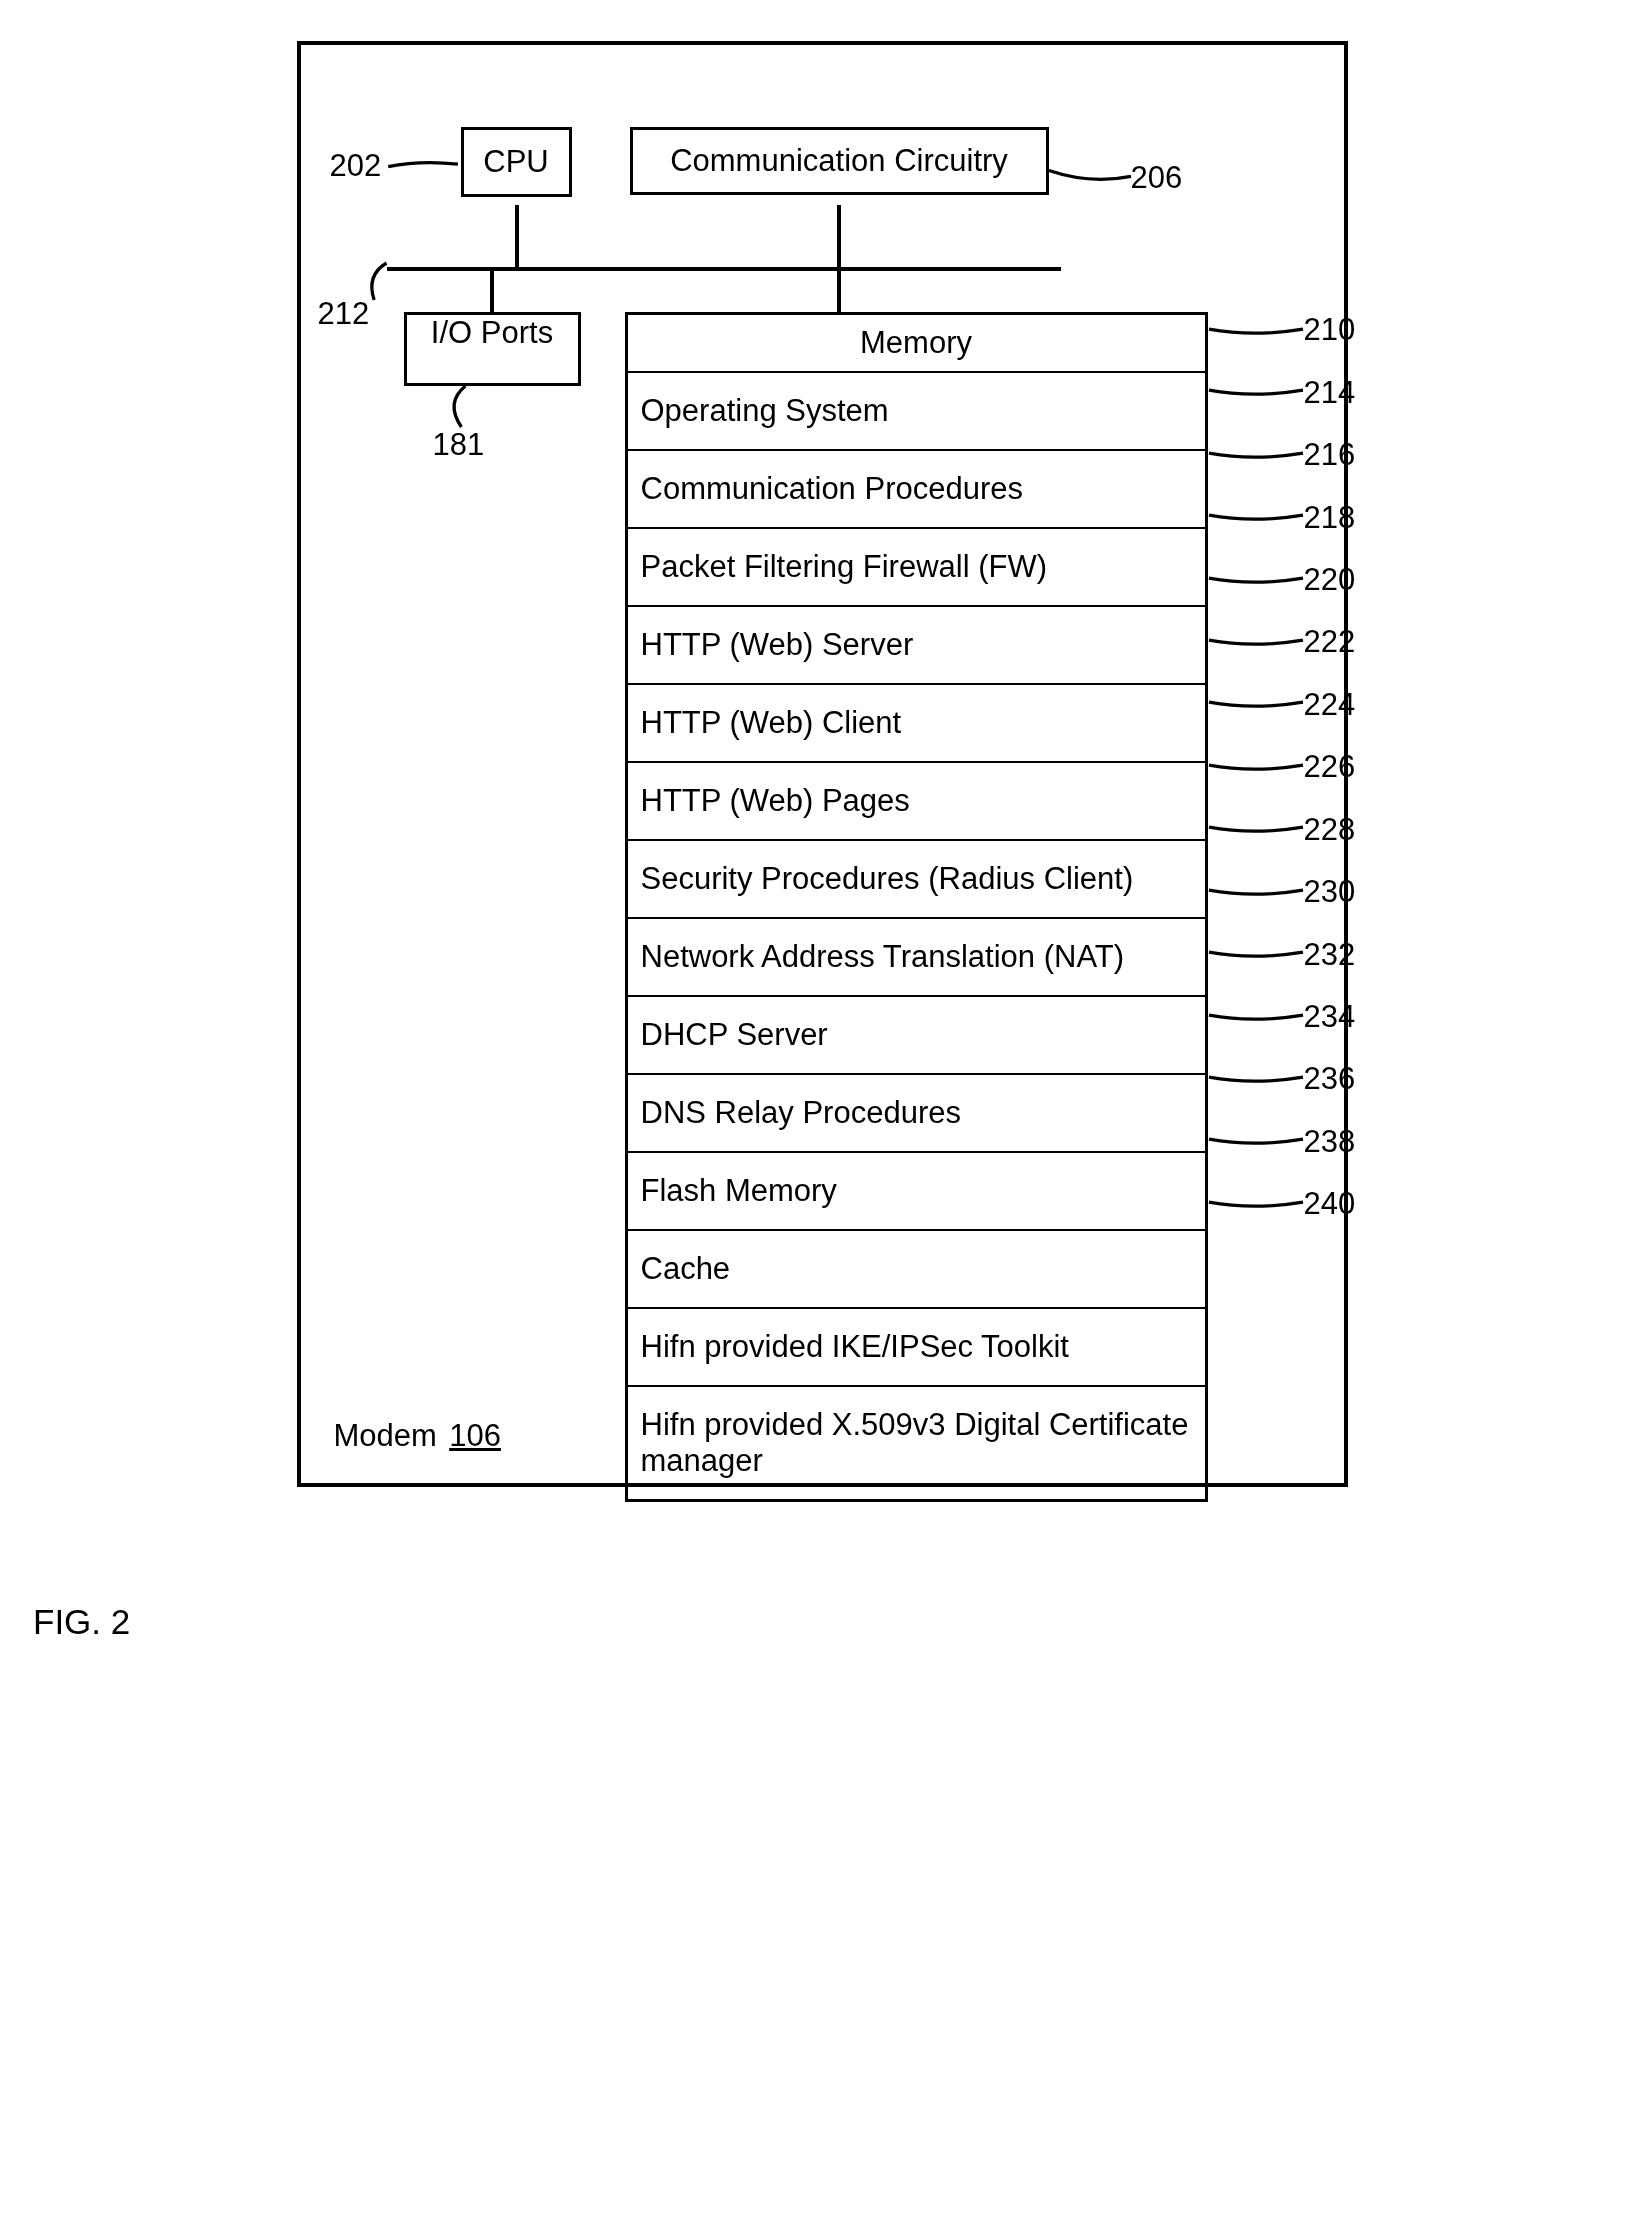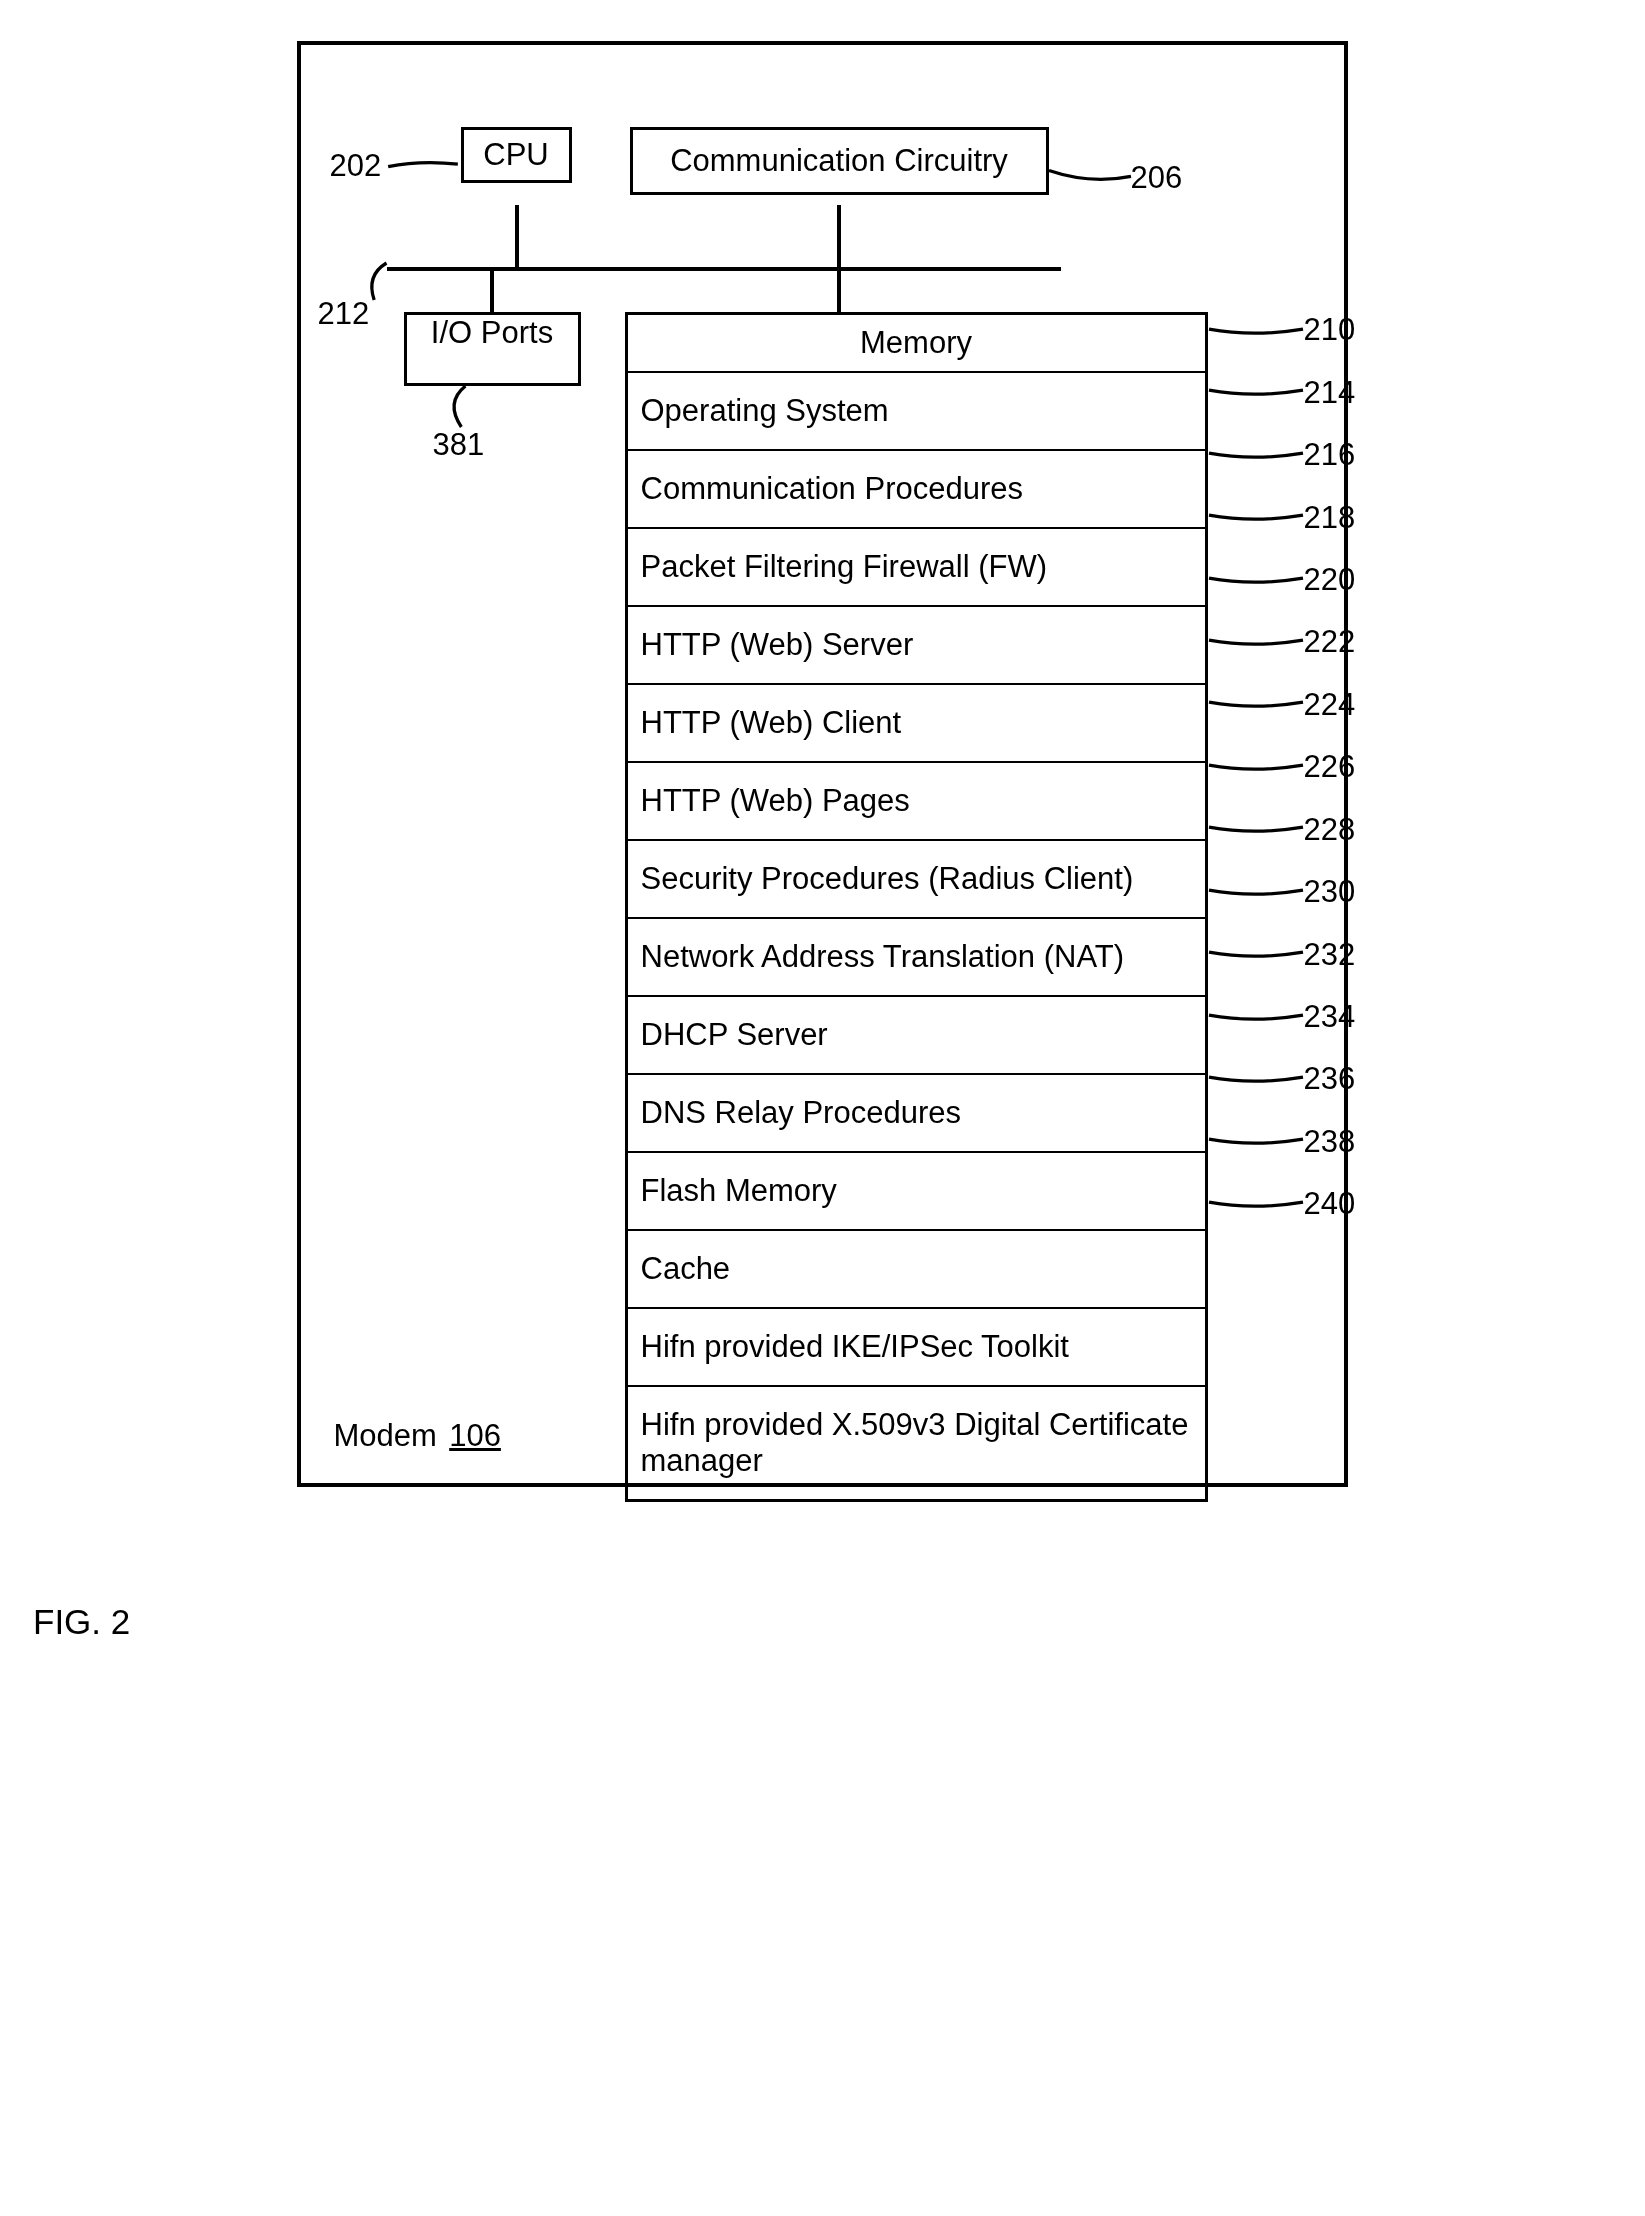--- a/index.html
+++ b/index.html
@@ -24,21 +24,21 @@
       top: 8.2px;
       width: 1051px;
       height: 1446px;
       border: 4.1px solid black;
     }
     .cpu-box {
       position: absolute;
       left: 160px;
       top: 82px;
       width: 111px;
-      height: 56px;
+      height: 70px;
       border: 3.3px solid black;
       display: flex;
       align-items: center;
       justify-content: center;
       font-size: 31px;
     }
     .comm-box {
       position: absolute;
       left: 329px;
       top: 82px;
@@ -165,21 +165,21 @@
   <div class="ref-label" style="left:82px; top:115px;">202</div>
   <svg class="callout" style="left:140px; top:127px;" width="70" height="12.3" viewBox="0 0 85 15">
       <path d="M0 8 Q 40 0 85 5" stroke="black" stroke-width="4" fill="none"></path>
     </svg>
 
   <div class="ref-label" style="left:70px; top:263px;">212</div>
   <svg class="callout" style="left:122px; top:230px;" width="33" height="37" viewBox="0 0 40 45">
       <path d="M20 0 Q -5 15 5 45" stroke="black" stroke-width="4" fill="none"></path>
     </svg>
 
-  <div class="ref-label" style="left:185px; top:394px;">381</div>
+  <div class="ref-label" style="left:185px; top:394px;">181</div>
   <svg class="callout" style="left:201px; top:353px;" width="37" height="41" viewBox="0 0 45 50">
       <path d="M20 0 Q -5 20 15 50" stroke="black" stroke-width="4" fill="none"></path>
     </svg>
 
   <div class="ref-label" style="left:883px; top:127px;">206</div>
   <svg class="callout" style="left:801px; top:131px;" width="82" height="20.5" viewBox="0 0 100 25">
       <path d="M0 8 Q 50 25 100 15" stroke="black" stroke-width="4" fill="none"></path>
     </svg>
 
   <div class="ref-label" style="left:1056px; top:279px;">210</div>

